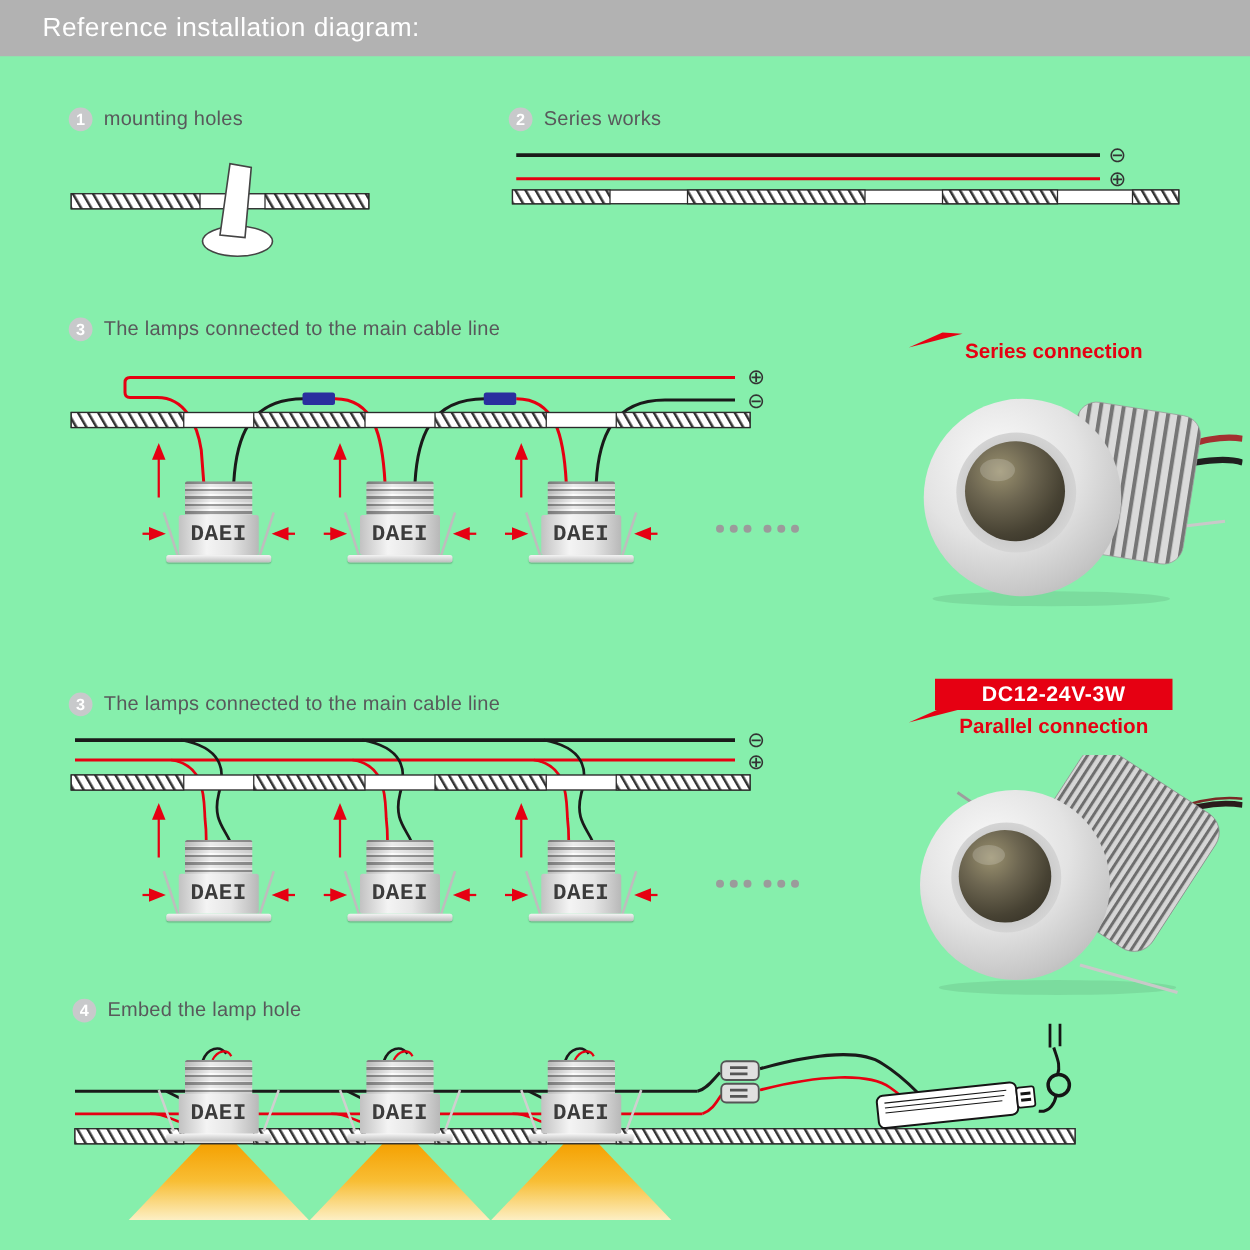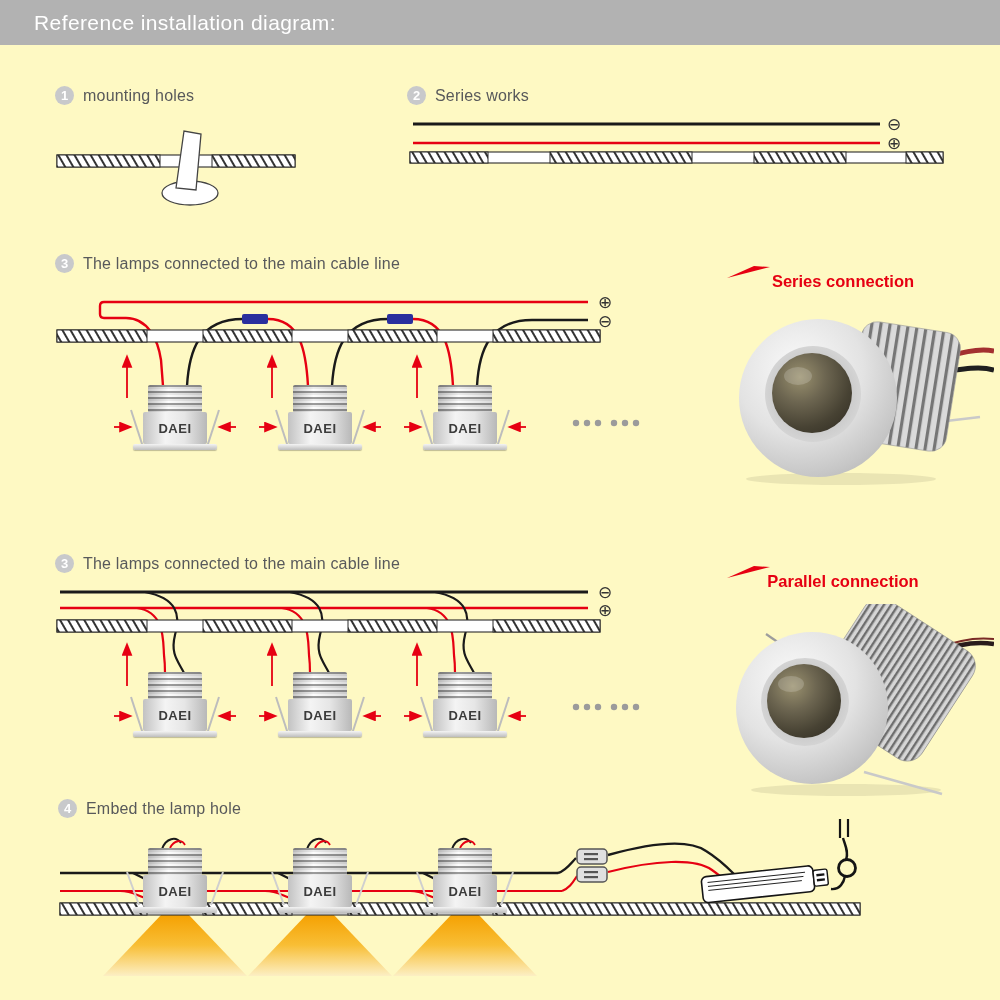--- a/index.html
+++ b/index.html
@@ -1,16 +1,16 @@
 <!DOCTYPE html>
 <html><head>
 <meta charset="utf-8">
 <style>
   html,body{margin:0;padding:0;background:#fff;}
-  .stage{position:relative;width:1000px;height:1000px;background:#fef9c3;overflow:hidden;
+  .stage{position:relative;width:1000px;height:1000px;background:#86efac;overflow:hidden;
          font-family:"Liberation Sans", sans-serif;}
   svg{display:block;}
   .linework{position:absolute;left:0;top:0;z-index:1;}
 
   .header{position:absolute;left:0;top:0;width:1000px;height:45px;background:#b2b2b2;z-index:2;}
   .header-title{margin-left:34px;line-height:45px;color:#ffffff;font-size:21px;letter-spacing:.4px;}
 
   .step{position:absolute;display:flex;align-items:center;gap:9px;z-index:3;}
   .step-num{width:19px;height:19px;border-radius:50%;background:#c8c9cb;color:#fff;
             font-size:13px;font-weight:bold;display:flex;align-items:center;justify-content:center;flex:0 0 auto;}
@@ -26,21 +26,21 @@
        line-height:1;z-index:3;}
 
   .lamp{position:absolute;width:90px;z-index:2;}
   .lamp .fins{width:54px;height:28px;margin:0 auto;border-radius:2px;
     background:
       linear-gradient(to right, rgba(0,0,0,.22), rgba(255,255,255,0) 38%, rgba(0,0,0,.14)),
       repeating-linear-gradient(to bottom,#9b9b9b 0 2px,#ececec 2px 4.5px,#fdfdfd 4.5px 6px);}
   .lamp .body{width:64px;height:32px;margin:-1px auto 0;border-radius:2px;
     background:linear-gradient(to right,#c2c2c2,#f4f4f4 35%,#e6e6e6 65%,#b8b8b8);
     display:flex;align-items:center;justify-content:center;}
-  .lamp .brand{font-size:13px;font-weight:600;color:#3c3c3c;letter-spacing:.5px;}
+  .lamp .brand{font-size:18px;font-weight:600;color:#3c3c3c;letter-spacing:.5px;font-family:Liberation Mono, monospace;}
   .lamp .flange{width:84px;height:6px;margin:0 auto;border-radius:2px;
     background:linear-gradient(#f4f4f4,#bdbdbd);box-shadow:0 1px 1px rgba(0,0,0,.25);}
 
   .photo{position:absolute;z-index:2;}
 </style>
 </head>
 <body>
 
 <div class="stage">
 
@@ -252,20 +252,21 @@
   <div class="step" style="left:55px;top:554px;">
     <span class="step-num">3</span>
     <span class="step-label">The lamps connected to the main cable line</span>
   </div>
   <div class="step" style="left:58px;top:799px;">
     <span class="step-num">4</span>
     <span class="step-label">Embed the lamp hole</span>
   </div>
 
   <div class="caption" style="left:748px;top:272px;text-align:center;">Series connection</div>
+  <div class="badge" style="left:748px;top:543px;">DC12-24V-3W</div>
   <div class="caption" style="left:748px;top:572px;">Parallel connection</div>
 
   <span class="sym" style="left:894px;top:124px;">⊖</span>
   <span class="sym" style="left:894px;top:143px;">⊕</span>
   <span class="sym" style="left:605px;top:302px;">⊕</span>
   <span class="sym" style="left:605px;top:321px;">⊖</span>
   <span class="sym" style="left:605px;top:592px;">⊖</span>
   <span class="sym" style="left:605px;top:610px;">⊕</span>
 
   <div class="lamp" style="left:130px;top:385px;">

